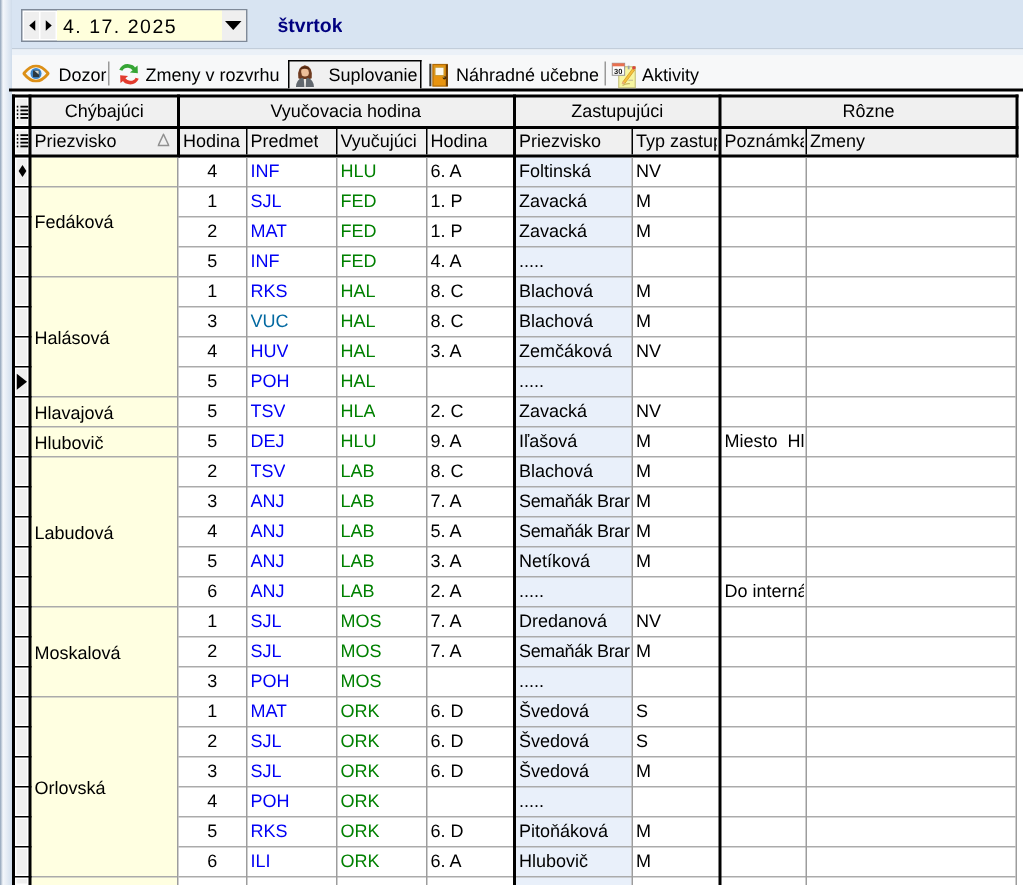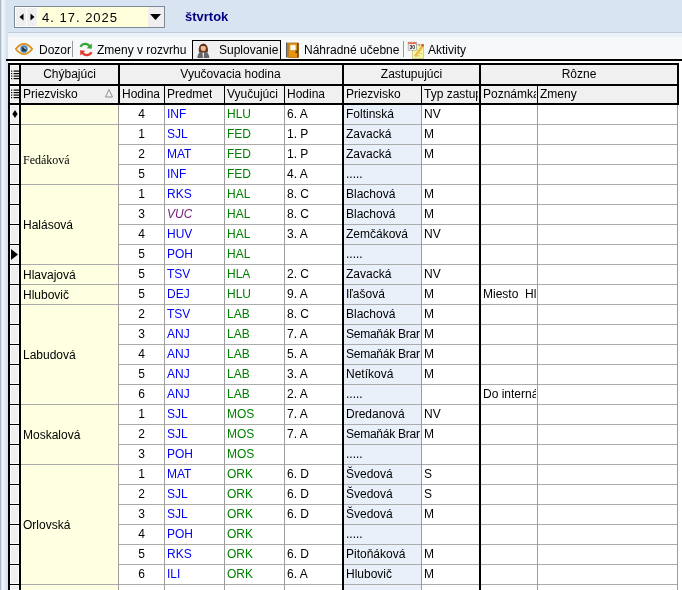--- a/index.html
+++ b/index.html
@@ -213,21 +213,21 @@
 <div class="t" style="left:167px;top:85px;">Predmet</div>
 <div class="t" style="left:227px;top:85px;">Vyučujúci</div>
 <div class="t" style="left:287px;top:85px;">Hodina</div>
 <div class="t" style="left:346px;top:85px;">Priezvisko</div>
 <div class="t" style="left:424px;top:85px;width:54px;">Typ zastup</div>
 <div class="t" style="left:483px;top:85px;width:53px;">Poznámka</div>
 <div class="t" style="left:540px;top:85px;">Zmeny</div>
 <svg class="a" style="left:105px;top:89px;" width="8" height="9" viewBox="0 0 8 9">
     <polygon points="4,0.5 7.5,8 0.5,8" fill="none" stroke="#909090" stroke-width="1"></polygon>
   </svg>
-<div class="a" style="left:23px;top:131px;width:94px;height:59px;display:flex;align-items:center;font-family:Liberation Serif, serif;">Fedáková</div>
+<div class="a" style="left:23px;top:118px;width:94px;height:59px;display:flex;align-items:center;">Fedáková</div>
 <div class="a" style="left:23px;top:185px;width:94px;height:79px;display:flex;align-items:center;">Halásová</div>
 <div class="a" style="left:23px;top:265px;width:94px;height:19px;display:flex;align-items:center;">Hlavajová</div>
 <div class="a" style="left:23px;top:285px;width:94px;height:19px;display:flex;align-items:center;">Hlubovič</div>
 <div class="a" style="left:23px;top:305px;width:94px;height:99px;display:flex;align-items:center;">Labudová</div>
 <div class="a" style="left:23px;top:405px;width:94px;height:59px;display:flex;align-items:center;">Moskalová</div>
 <div class="a" style="left:23px;top:465px;width:94px;height:119px;display:flex;align-items:center;">Orlovská</div>
 <div class="t" style="left:119px;top:105px;width:45px;text-align:center;">4</div>
 <div class="t" style="left:167px;top:105px;color:#0000f5;">INF</div>
 <div class="t" style="left:227px;top:105px;color:#008000;">HLU</div>
 <div class="t" style="left:287px;top:105px;">6. A</div>
@@ -250,21 +250,21 @@
 <div class="t" style="left:227px;top:165px;color:#008000;">FED</div>
 <div class="t" style="left:287px;top:165px;">4. A</div>
 <div class="t" style="left:346px;top:165px;width:74px;">.....</div>
 <div class="t" style="left:119px;top:185px;width:45px;text-align:center;">1</div>
 <div class="t" style="left:167px;top:185px;color:#0000f5;">RKS</div>
 <div class="t" style="left:227px;top:185px;color:#008000;">HAL</div>
 <div class="t" style="left:287px;top:185px;">8. C</div>
 <div class="t" style="left:346px;top:185px;width:74px;">Blachová</div>
 <div class="t" style="left:424px;top:185px;">M</div>
 <div class="t" style="left:119px;top:205px;width:45px;text-align:center;">3</div>
-<div class="t" style="left:167px;top:205px;color:#701a75;font-style:italic;">VUC</div>
+<div class="t" style="left:167px;top:205px;color:#0369a1;">VUC</div>
 <div class="t" style="left:227px;top:205px;color:#008000;">HAL</div>
 <div class="t" style="left:287px;top:205px;">8. C</div>
 <div class="t" style="left:346px;top:205px;width:74px;">Blachová</div>
 <div class="t" style="left:424px;top:205px;">M</div>
 <div class="t" style="left:119px;top:225px;width:45px;text-align:center;">4</div>
 <div class="t" style="left:167px;top:225px;color:#0000f5;">HUV</div>
 <div class="t" style="left:227px;top:225px;color:#008000;">HAL</div>
 <div class="t" style="left:287px;top:225px;">3. A</div>
 <div class="t" style="left:346px;top:225px;width:74px;">Zemčáková</div>
 <div class="t" style="left:424px;top:225px;">NV</div>

